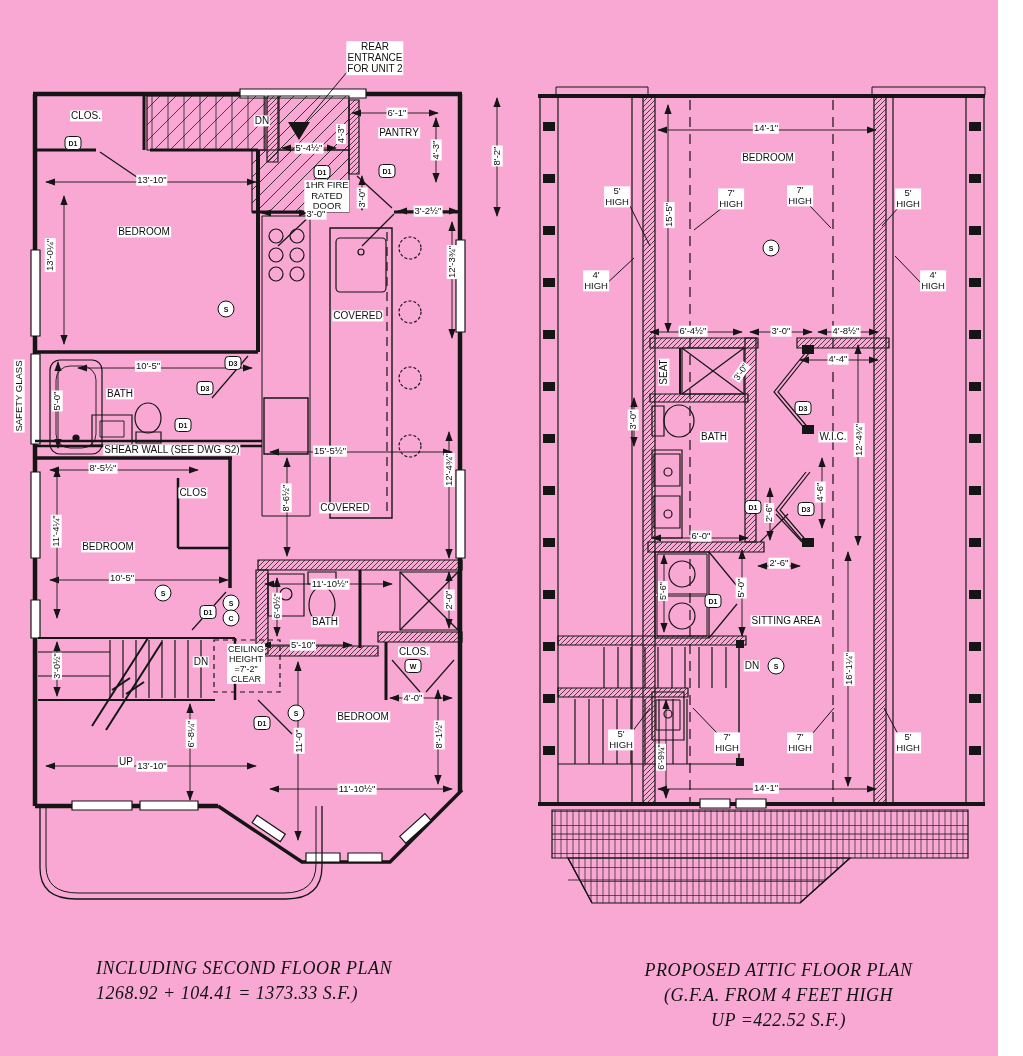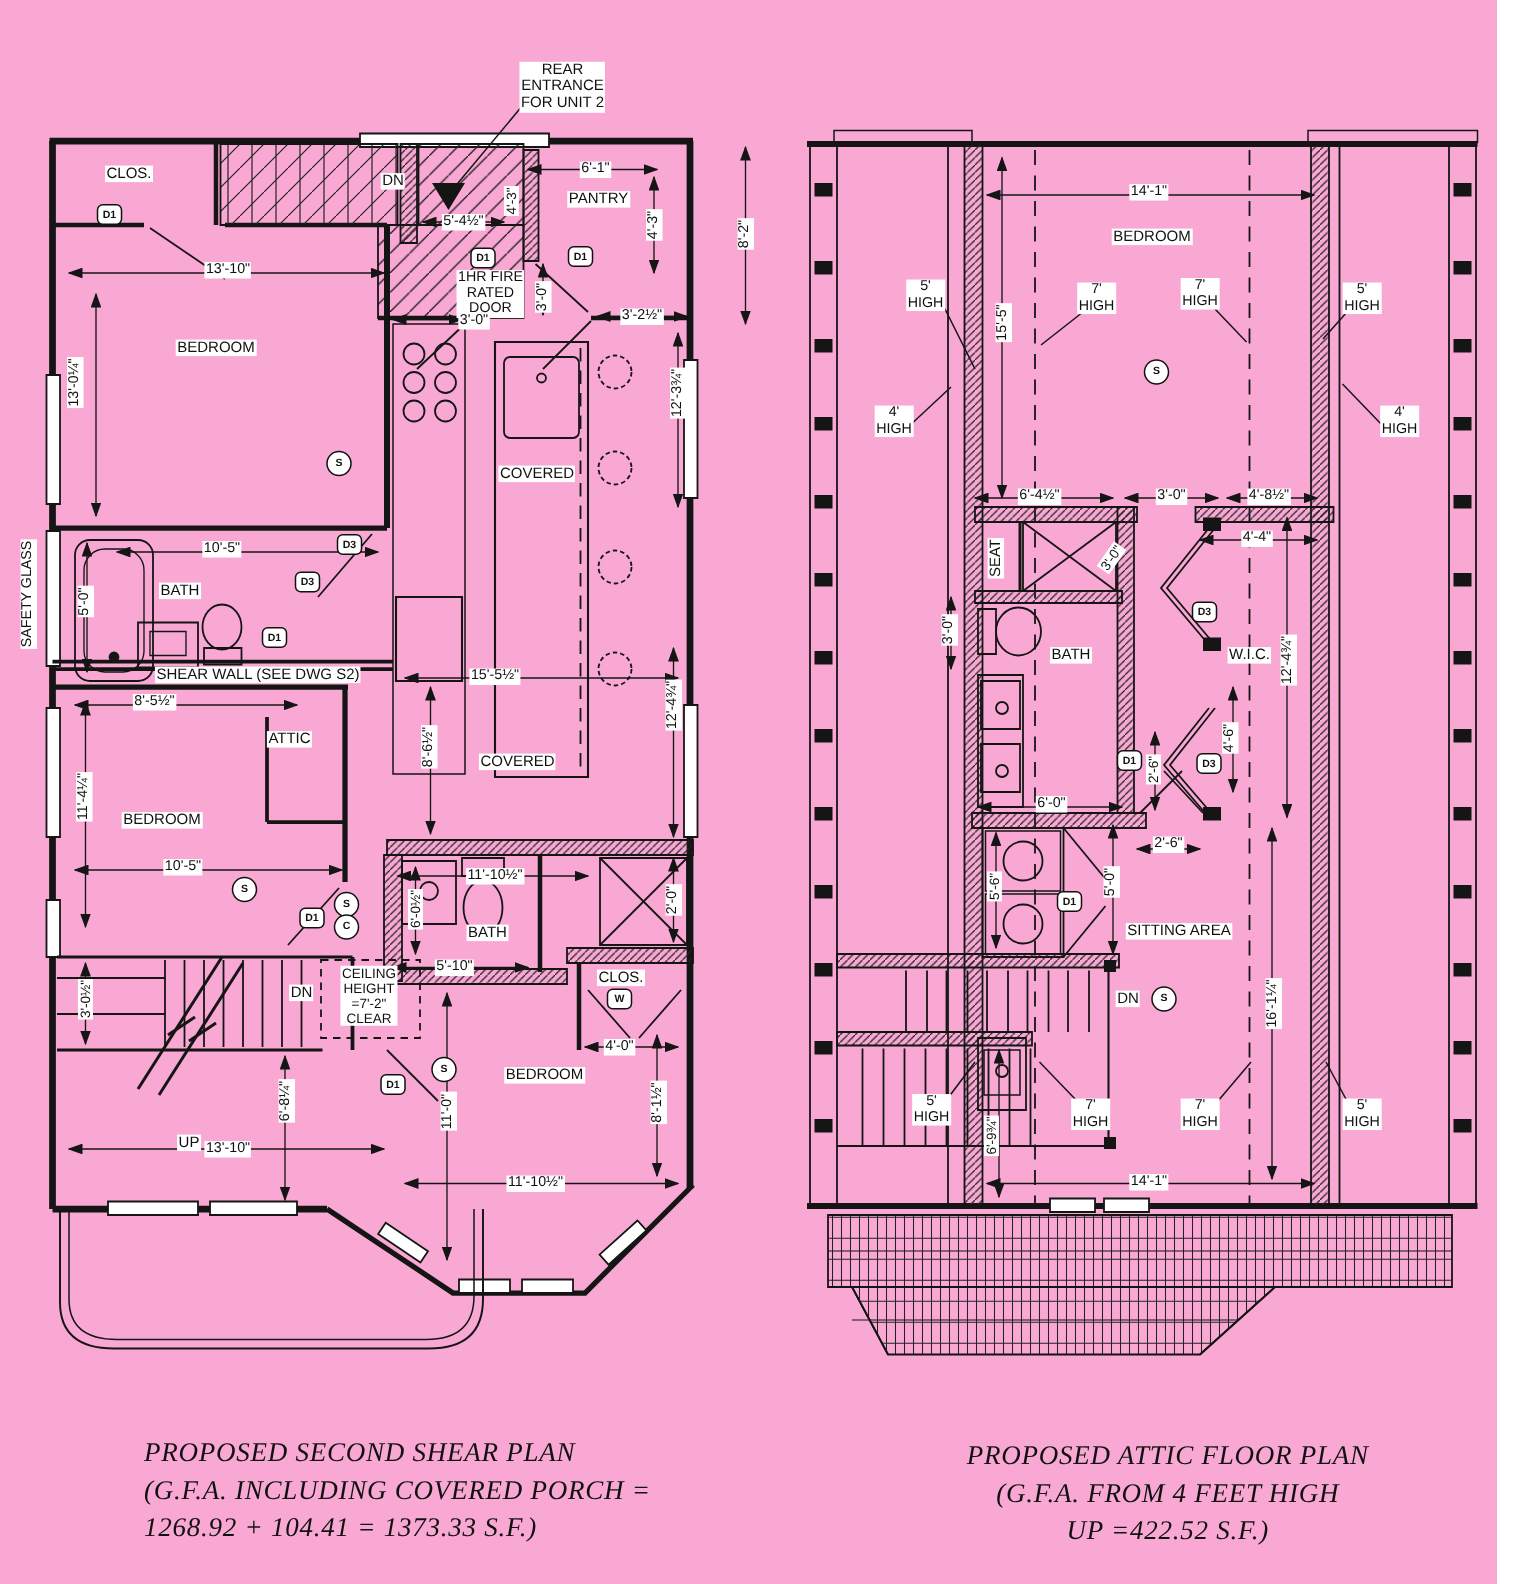--- a/index.html
+++ b/index.html
@@ -375,21 +375,21 @@
       <span class="lbl" style="left: 144px; top: 232px; transform: translate(-50%, -50%);">BEDROOM</span>
       <span class="lbl" style="left: 50px; top: 255px; font-size: 9.5px; transform: translate(-50%, -50%) rotate(-90deg);">13'-0¼"</span>
       <span class="lbl" style="left: 358px; top: 316px; transform: translate(-50%, -50%);">COVERED</span>
       <span class="lbl" style="left: 452px; top: 262px; font-size: 9.5px; transform: translate(-50%, -50%) rotate(-90deg);">12'-3¾"</span>
       <span class="lbl" style="left: 19px; top: 396px; font-size: 9.5px; transform: translate(-50%, -50%) rotate(-90deg);">SAFETY GLASS</span>
       <span class="lbl" style="left: 148px; top: 366px; font-size: 9.5px; transform: translate(-50%, -50%);">10'-5"</span>
       <span class="lbl" style="left: 120px; top: 394px; transform: translate(-50%, -50%);">BATH</span>
       <span class="lbl" style="left: 57px; top: 401px; font-size: 9.5px; transform: translate(-50%, -50%) rotate(-90deg);">5'-0"</span>
       <span class="lbl" style="left: 172px; top: 450px; font-size: 10px; transform: translate(-50%, -50%);">SHEAR WALL (SEE DWG S2)</span>
       <span class="lbl" style="left: 103px; top: 468px; font-size: 9.5px; transform: translate(-50%, -50%);">8'-5½"</span>
-      <span class="lbl" style="left: 193px; top: 493px; transform: translate(-50%, -50%);">ATTIC</span>
+      <span class="lbl" style="left: 193px; top: 493px; transform: translate(-50%, -50%);">CLOS</span>
       <span class="lbl" style="left: 108px; top: 547px; transform: translate(-50%, -50%);">BEDROOM</span>
       <span class="lbl" style="left: 56px; top: 531px; font-size: 9.5px; transform: translate(-50%, -50%) rotate(-90deg);">11'-4¼"</span>
       <span class="lbl" style="left: 122px; top: 578px; font-size: 9.5px; transform: translate(-50%, -50%);">10'-5"</span>
       <span class="lbl" style="left: 330px; top: 451px; font-size: 9.5px; transform: translate(-50%, -50%);">15'-5½"</span>
       <span class="lbl" style="left: 345px; top: 508px; transform: translate(-50%, -50%);">COVERED</span>
       <span class="lbl" style="left: 286px; top: 498px; font-size: 9.5px; transform: translate(-50%, -50%) rotate(-90deg);">8'-6½"</span>
       <span class="lbl" style="left: 449px; top: 470px; font-size: 9.5px; transform: translate(-50%, -50%) rotate(-90deg);">12'-4¾"</span>
       <span class="lbl" style="left: 330px; top: 584px; font-size: 9.5px; transform: translate(-50%, -50%);">11'-10½"</span>
       <span class="lbl" style="left: 449px; top: 600px; font-size: 9.5px; transform: translate(-50%, -50%) rotate(-90deg);">2'-0"</span>
       <span class="lbl" style="left: 325px; top: 622px; transform: translate(-50%, -50%);">BATH</span>
@@ -472,22 +472,21 @@
       <span class="lbl" style="left: 766px; top: 788px; font-size: 9.5px; transform: translate(-50%, -50%);">14'-1"</span>
       <span class="sym circle" style="left: 771px; top: 248px;">S</span>
       <span class="sym circle" style="left: 776px; top: 666px;">S</span>
       <span class="sym hex" style="left: 803px; top: 408px;">D3</span>
       <span class="sym hex" style="left: 753px; top: 507px;">D1</span>
       <span class="sym hex" style="left: 806px; top: 509px;">D3</span>
       <span class="sym hex" style="left: 713px; top: 601px;">D1</span>
     </div>
 
 <div class="caption" style="left:96px;top:956px;">
-  <div>PROPOSED SECOND SHEAR PLAN</div>
-  <div>(G.F.A.   INCLUDING COVERED PORCH =</div>
+  <div>INCLUDING SECOND FLOOR PLAN</div>
   <div>1268.92 + 104.41 = 1373.33 S.F.)</div>
 </div>
 <div class="caption centered" style="left:606px;top:958px;">
   <div>PROPOSED ATTIC FLOOR PLAN</div>
   <div>(G.F.A.  FROM 4 FEET HIGH</div>
   <div>UP =422.52 S.F.)</div>
 </div>
 
 </div>
 

